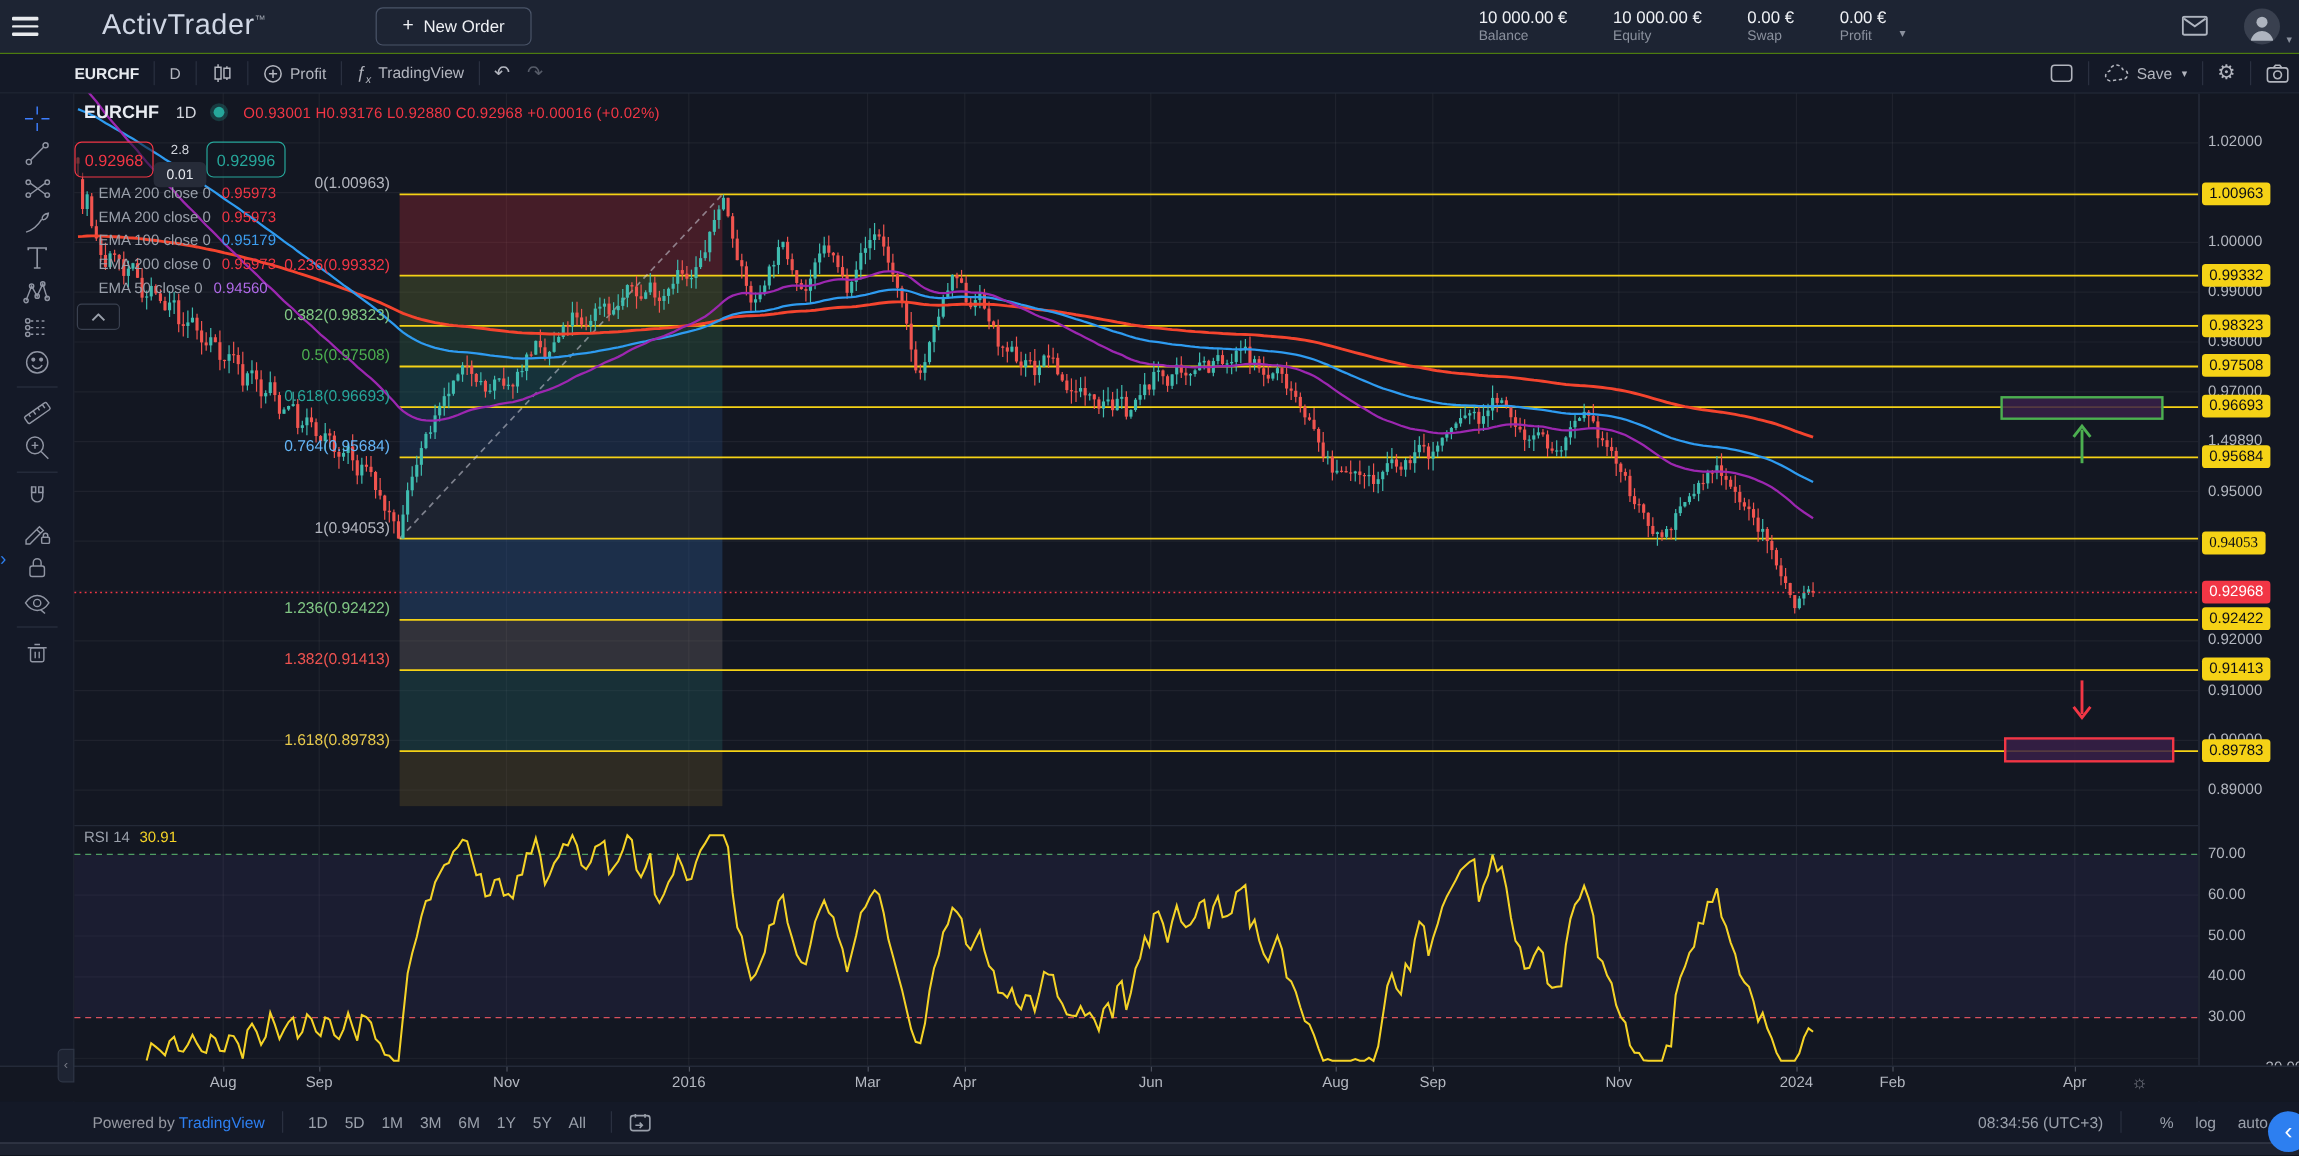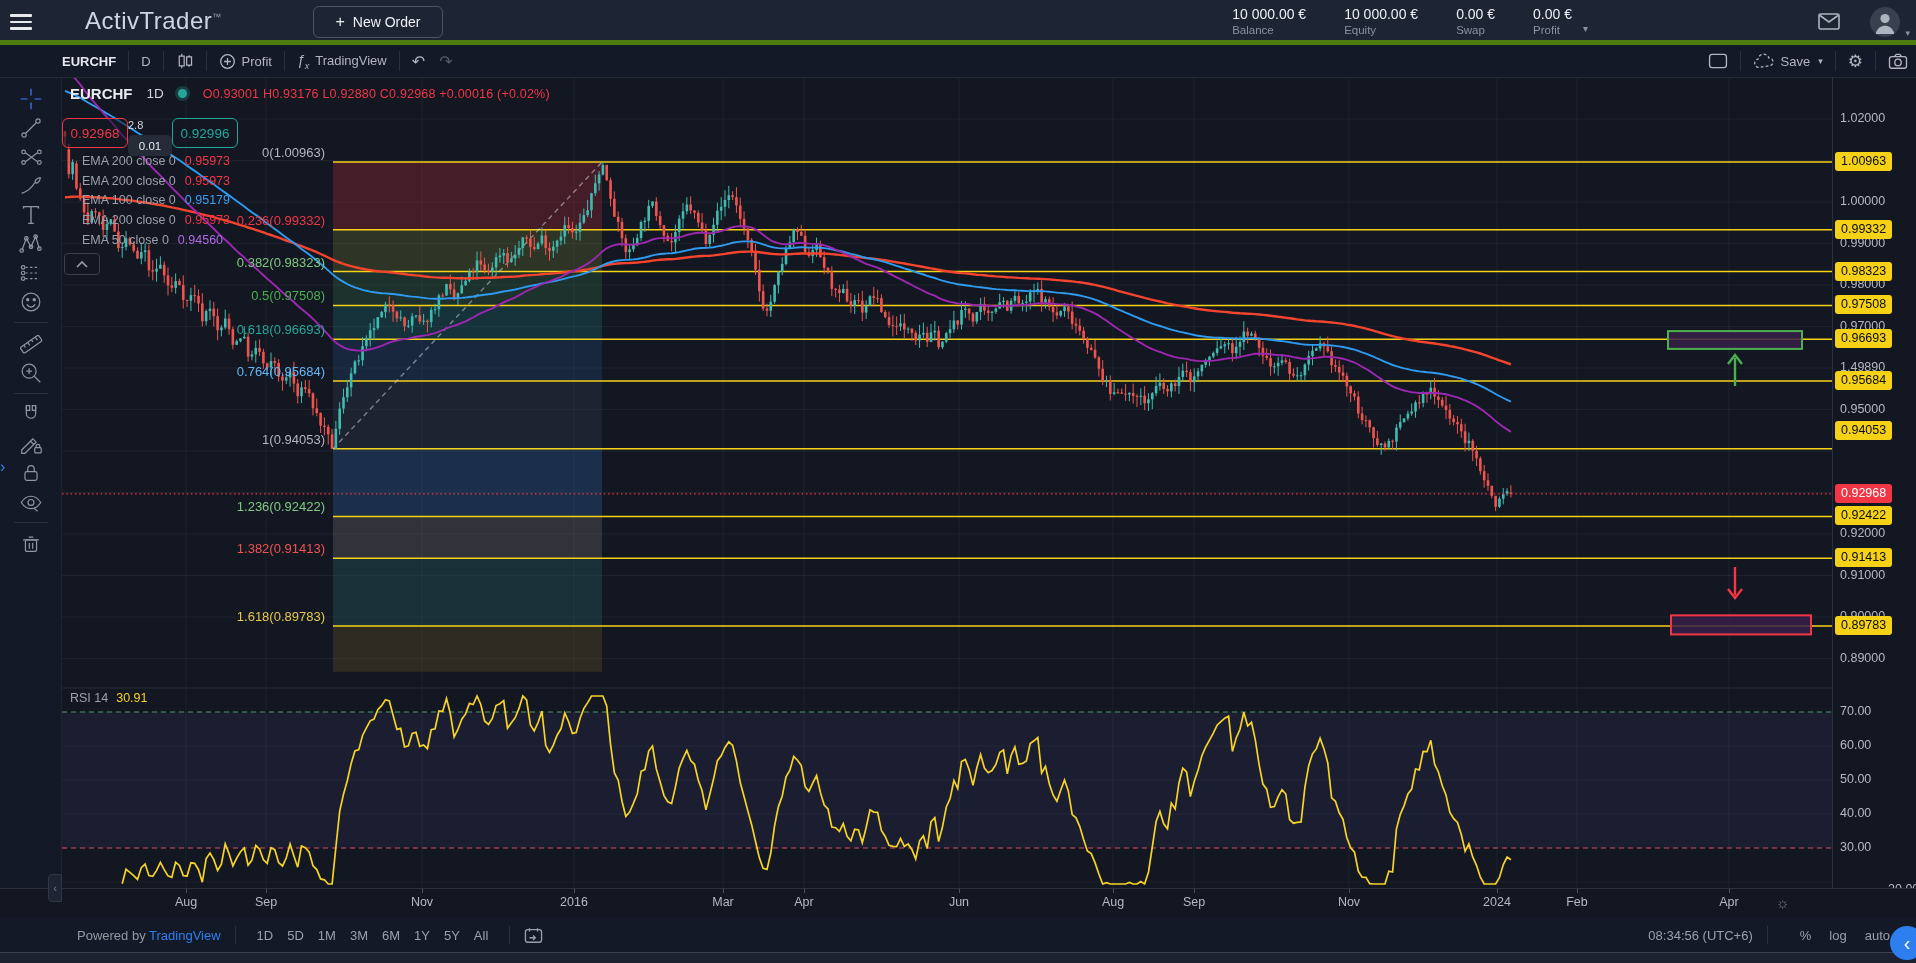--- a/index.html
+++ b/index.html
@@ -1,19 +1,19 @@
 <!DOCTYPE html>
 <html><head>
 <meta charset="utf-8">
 <style>
   html,body{margin:0;padding:0;background:#0c0f17;}
   *{box-sizing:border-box;font-family:"Liberation Sans","DejaVu Sans",sans-serif;}
   #app{position:relative;width:1916px;height:963px;background:#131722;overflow:hidden;color:#d1d4dc;}
   
-  #header{position:absolute;left:0;top:0;width:1916px;height:45px;background:#1d2433;border-bottom:5px solid #4d7c0f;}
+  #header{position:absolute;left:0;top:0;width:1916px;height:45px;background:#1d2433;border-bottom:1px solid #4d7c0f;}
   #hamburger{position:absolute;left:10px;top:14px;width:22px;height:16px;cursor:pointer;}
   #hamburger span{display:block;height:2.5px;background:#e8eaed;margin-bottom:4px;border-radius:1px;}
   #logo{position:absolute;left:85px;top:7px;font-size:24px;font-weight:300;color:#cfd6e4;letter-spacing:.5px;}
   #logo sup{font-size:9px;color:#9aa0ab;}
   #new-order-btn{position:absolute;left:313px;top:6px;width:130px;height:32px;border:1px solid #4a5468;border-radius:6px;
     color:#eef0f4;font-size:14px;display:flex;align-items:center;justify-content:center;gap:8px;cursor:pointer;background:transparent;}
   #metrics{position:absolute;right:344px;top:6px;display:flex;gap:38px;}
   .metric .v{font-size:14px;color:#eef0f4;text-align:left;}
   .metric .l{font-size:11.5px;color:#8b919e;margin-top:2px;}
   .metric{position:relative;}
@@ -63,21 +63,21 @@
   #legend-row1{display:flex;align-items:center;font-size:13px;}
   #legend-symbol{font-size:15px;font-weight:bold;color:#e9ecf2;}
   #legend-interval{margin-left:14px;color:#d1d4dc;font-size:13.5px;}
   #legend-dot{width:9px;height:9px;border-radius:50%;background:#26a69a;margin-left:14px;box-shadow:0 0 0 3px rgba(38,166,154,.25);}
   #legend-ohlc{margin-left:16px;color:#f23645;font-size:12.5px;letter-spacing:.2px;}
   #quote-row{position:absolute;left:-8px;top:33px;height:32px;}
   .quote-box{position:absolute;top:0;width:66px;height:30px;border-radius:6px;border:1px solid;display:flex;align-items:center;justify-content:center;
     font-size:13.5px;background:rgba(19,23,34,.55);cursor:pointer;}
   #sell-box{left:0;border-color:#f23645;color:#f23645;}
   #buy-box{left:110px;border-color:#26a69a;color:#26a69a;}
-  #spread{position:absolute;left:66px;top:1px;width:44px;text-align:left;font-size:11px;color:#d1d4dc;}
+  #spread{position:absolute;left:66px;top:1px;width:44px;text-align:center;font-size:11px;color:#d1d4dc;}
   #qty-pill{position:absolute;left:66px;top:17px;width:44px;height:21px;background:#262b38;border-radius:5px;color:#e6e9ef;font-size:11.5px;
     display:flex;align-items:center;justify-content:center;cursor:pointer;}
   #ind-legend{position:absolute;left:0;top:66px;font-size:12.5px;margin-left:12px;}
   .ind-row{height:19.8px;display:flex;align-items:center;color:#9aa0ab;white-space:nowrap;}
   .ind-row .val{margin-left:9px;}
   #collapse-btn{position:absolute;left:-6px;top:168px;width:36px;height:22px;border:1px solid #3a4150;border-radius:4px;
     display:flex;align-items:center;justify-content:center;cursor:pointer;}
   #rsi-legend{position:absolute;left:70px;top:691px;font-size:12.5px;color:#9aa0ab;}
   #rsi-legend .val{color:#f5d327;margin-left:8px;}
   .fib-label{position:absolute;width:160px;text-align:right;font-size:13px;}
@@ -1212,21 +1212,21 @@
       <div class="ptick" style="top: 694px;">50.00</div>
       <div class="ptick" style="top: 728px;">40.00</div>
       <div class="ptick" style="top: 762px;">30.00</div>
       <div class="ptick" style="top: 804px; margin-left: 48px;">20.00</div>
       <div class="pbadge" style="top: 74.0355px; text-align: center;">1.00963</div>
       <div class="pbadge" style="top: 141.722px;">0.99332</div>
       <div class="pbadge" style="top: 183.595px;">0.98323</div>
       <div class="pbadge" style="top: 217.418px;">0.97508</div>
       <div class="pbadge" style="top: 251.24px;">0.96693</div>
       <div class="pbadge" style="top: 293.114px;">0.95684</div>
-      <div class="pbadge" style="top: 343px;">0.94053</div>
+      <div class="pbadge" style="top: 365px; font-family: Liberation Serif, serif;">0.94053</div>
       <div class="pbadge" style="top: 428.487px;">0.92422</div>
       <div class="pbadge" style="top: 470.361px;">0.91413</div>
       <div class="pbadge" style="top: 538.005px;">0.89783</div>
       <div class="pbadge red" style="top: 405.828px;">0.92968</div>
     </div>
   <div id="time-axis">
     <span id="axis-sun">☼</span>
   <div class="tmark" style="left: 186px;"></div>
       <div class="ttick" style="left: 186px;">Aug</div>
       <div class="tmark" style="left: 266px;"></div>
@@ -1262,21 +1262,21 @@
     <span class="f-sep"></span>
     <span id="ranges"><span class="range-btn">1D</span><span class="range-btn">5D</span><span class="range-btn">1M</span><span class="range-btn">3M</span><span class="range-btn">6M</span><span class="range-btn">1Y</span><span class="range-btn">5Y</span><span class="range-btn">All</span></span>
     <span class="f-sep"></span>
     <span class="tb-item">
       <svg width="19" height="17" viewBox="0 0 21 19" stroke="#9aa0ab" fill="none" stroke-width="1.5">
           <rect x="1.5" y="3" width="18" height="14" rx="2.5"></rect>
           <path d="M6 1.5V5M15 1.5V5M6 12h6M10 9.5L12.5 12 10 14.5"></path>
         </svg>
     </span>
     <span id="footer-right">
-      <span>08:34:56 (UTC+6)</span>
+      <span>08:34:56 (UTC+3)</span>
       <span class="f-sep"></span>
       <span class="item">%</span>
       <span class="item">log</span>
       <span class="item">auto</span>
     </span>
   </div>
   <div id="bottom-strip"></div>
 
   <div id="rail-expander">›</div>
   <div id="chart-collapse-tab">‹</div>

